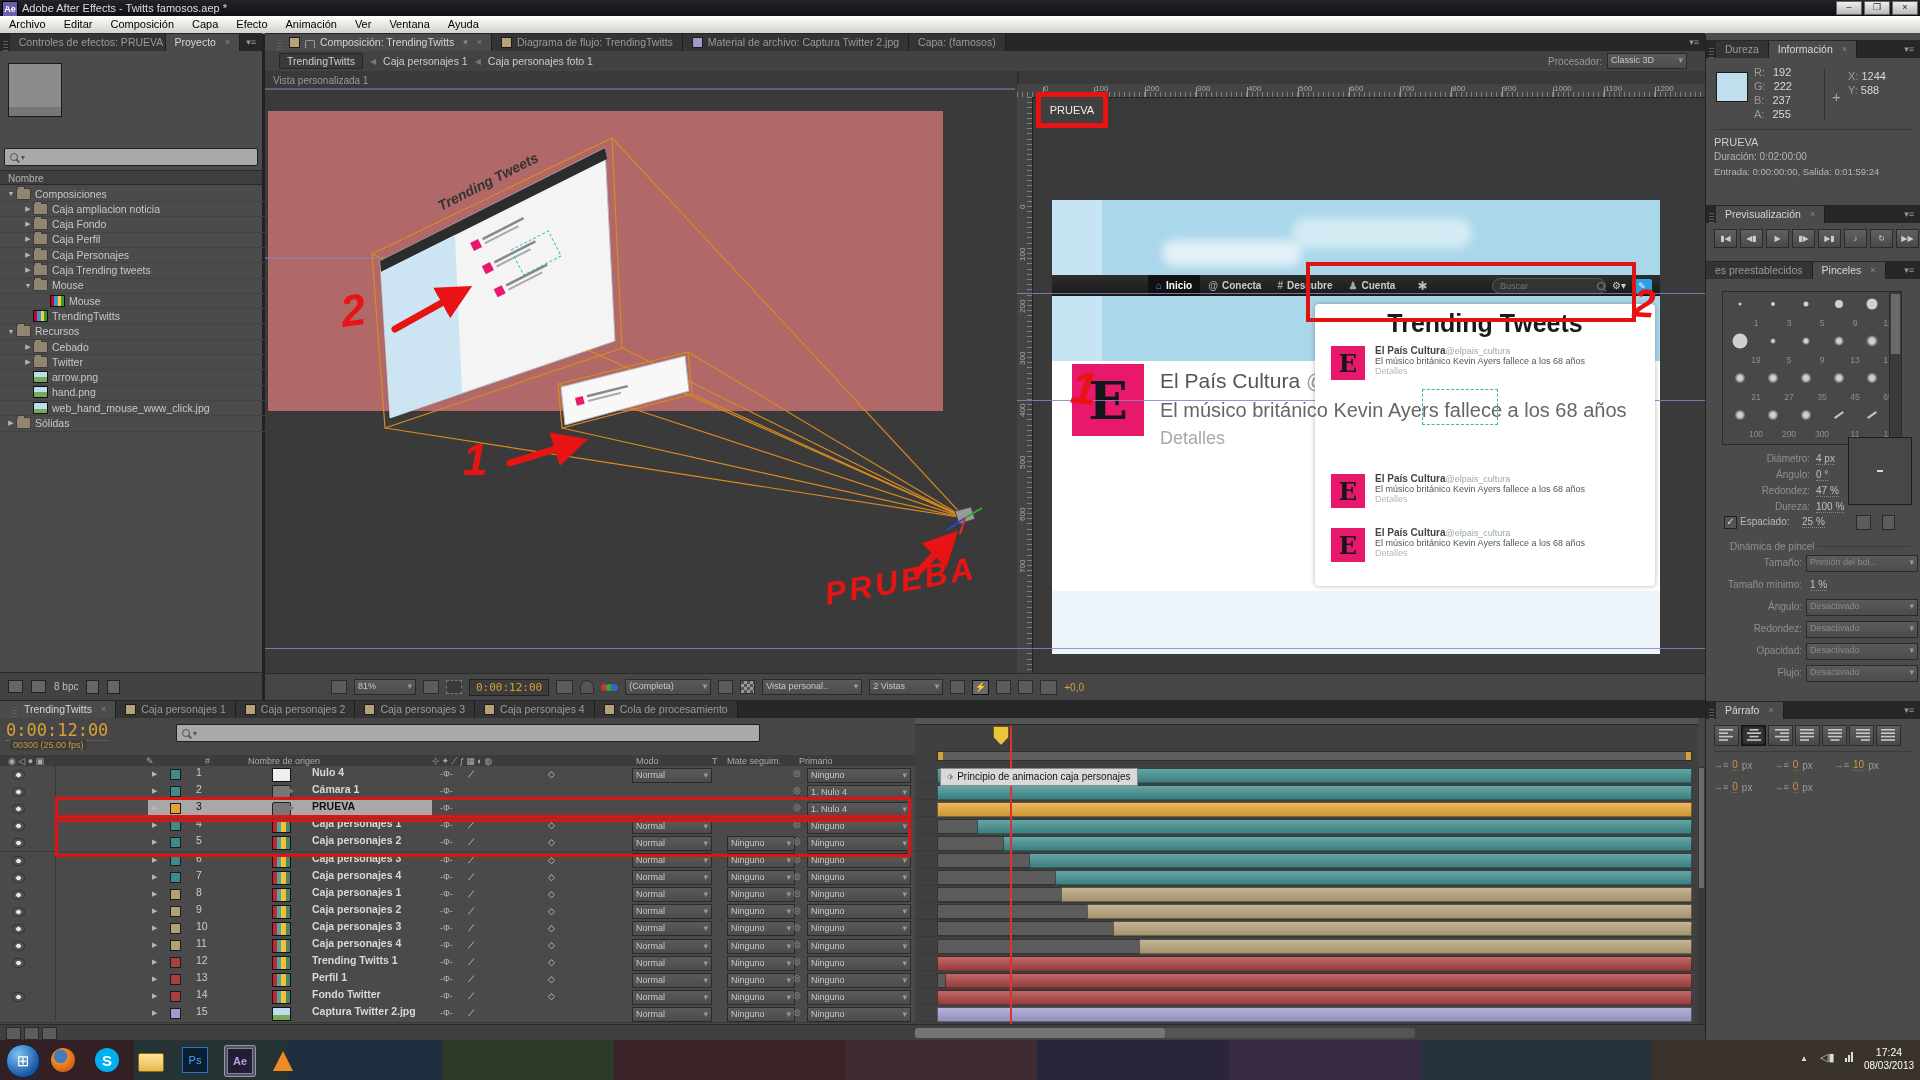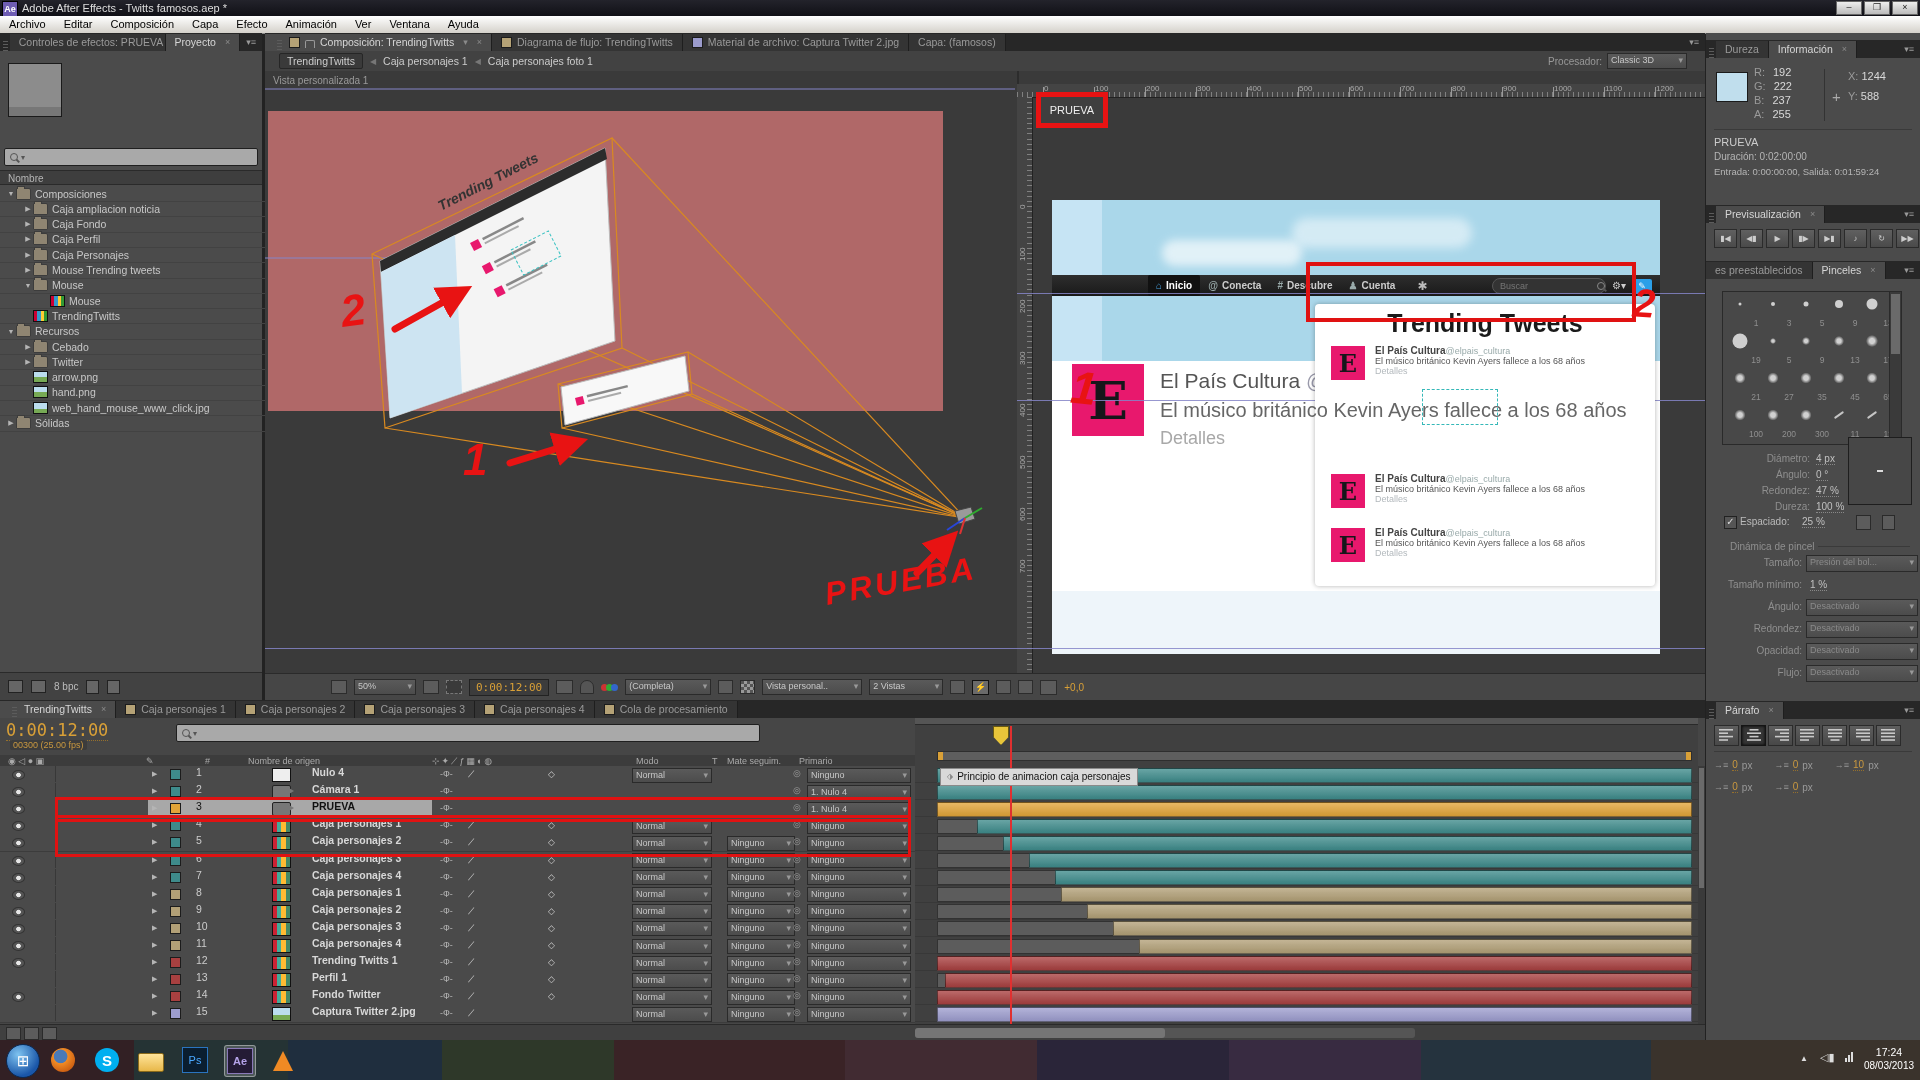--- a/index.html
+++ b/index.html
@@ -153,21 +153,21 @@
           <span>Caja Perfil</span>
         </div>
         <div class="trow" style="top: 61.2px; padding-left: 23px;">
           <span class="twirl">▶</span>
           <span class="ticon folder"></span>
           <span>Caja Personajes</span>
         </div>
         <div class="trow" style="top: 76.5px; padding-left: 23px;">
           <span class="twirl">▶</span>
           <span class="ticon folder"></span>
-          <span>Mouse Trending tweets</span>
+          <span>Caja Trending tweets</span>
         </div>
         <div class="trow" style="top: 91.8px; padding-left: 23px;">
           <span class="twirl">▼</span>
           <span class="ticon folder"></span>
           <span>Mouse</span>
         </div>
         <div class="trow" style="top: 107.1px; padding-left: 40px;">
           <span class="twirl"></span>
           <span class="ticon comp"></span>
           <span>Mouse</span>
@@ -453,21 +453,21 @@
         <div style="width:62px;height:26px;background:#3f3f3f;color:#eee;font-size:11px;display:flex;align-items:center;justify-content:center">PRUEVA</div>
       </div>
       <div class="ann" style="left:806px;top:290px;font-size:46px;transform:rotate(6deg)">1</div>
       <div class="redbox" style="left:1041px;top:191px;width:322px;height:52px;border-width:4px;z-index:9"></div>
       <div class="ann" style="left:1368px;top:210px;font-size:40px;transform:rotate(4deg)">2</div>
     </div>
 
     <div class="abs" style="left:0;top:640px;width:1440px;height:27px;background:#464646;border-top:1px solid #2a2a2a;display:flex;align-items:center;gap:7px;padding-left:66px;box-sizing:border-box">
       <span style="width:14px;height:12px;background:#5c5c5c;border:1px solid #2c2c2c"></span>
       <span class="dd" style="width:54px;height:14px">
-          <span>50%</span>
+          <span>81%</span>
           <span class="car">▾</span>
         </span>
       <span style="width:14px;height:12px;background:#5c5c5c;border:1px solid #2c2c2c"></span>
       <span style="width:14px;height:12px;background:#3a3a3a;border:1px dashed #777"></span>
       <span style="background:#3c3c3c;border:1px solid #222;color:#d9a037;font-size:11px;padding:0 6px;height:15px;line-height:15px;font-family:'DejaVu Sans Mono',monospace">0:00:12:00</span>
       <span style="width:15px;height:12px;background:#5c5c5c;border:1px solid #2c2c2c"></span>
       <span style="width:12px;height:12px;background:#555;border-radius:50% 50% 0 0;border:1px solid #2c2c2c"></span>
       <span style="display:flex">
           <span style="width:7px;height:7px;border-radius:50%;background:#c33"></span>
           <span style="width:7px;height:7px;border-radius:50%;background:#3a3;margin-left:-2px"></span>
@@ -522,21 +522,21 @@
           <span class="ival">237</span>
         </div>
         <div style="display: flex; gap: 8px; height: 14px;">
           <span class="ilabel">A:</span>
           <span class="ival">255</span>
         </div>
       </div>
     <div class="abs" style="left:118px;top:36px;width:1px;height:52px;background:#333"></div>
     <div class="abs" style="left:126px;top:55px;color:#aaa;font-size:15px">+</div>
     <div class="abs" style="left:142px;top:37px"><span class="ilabel">X:</span> <span class="ival">1244</span></div>
-    <div class="abs" style="left:142px;top:57px"><span class="ilabel">Y:</span> <span class="ival">588</span></div>
+    <div class="abs" style="left:142px;top:51px"><span class="ilabel">Y:</span> <span class="ival">588</span></div>
     <div class="abs" style="left:8px;top:96px;width:198px;height:1px;background:#3a3a3a"></div>
     <div class="abs" style="left:8px;top:103px;color:#ccc;font-size:11px">PRUEVA</div>
     <div class="abs" style="left:8px;top:118px;color:#b5b5b5;font-size:10px">Duración: 0:02:00:00</div>
     <div class="abs" style="left:8px;top:133px;color:#b5b5b5;font-size:9.5px;white-space:nowrap">Entrada: 0:00:00:00, Salida: 0:01:59:24</div>
 
     <div class="tabbar abs" style="left:0;top:172px;width:214px;height:18px">
       <span class="grip"></span>
       <span class="ptab act">
           <span>Previsualización</span>
           <span class="xx">×</span>

